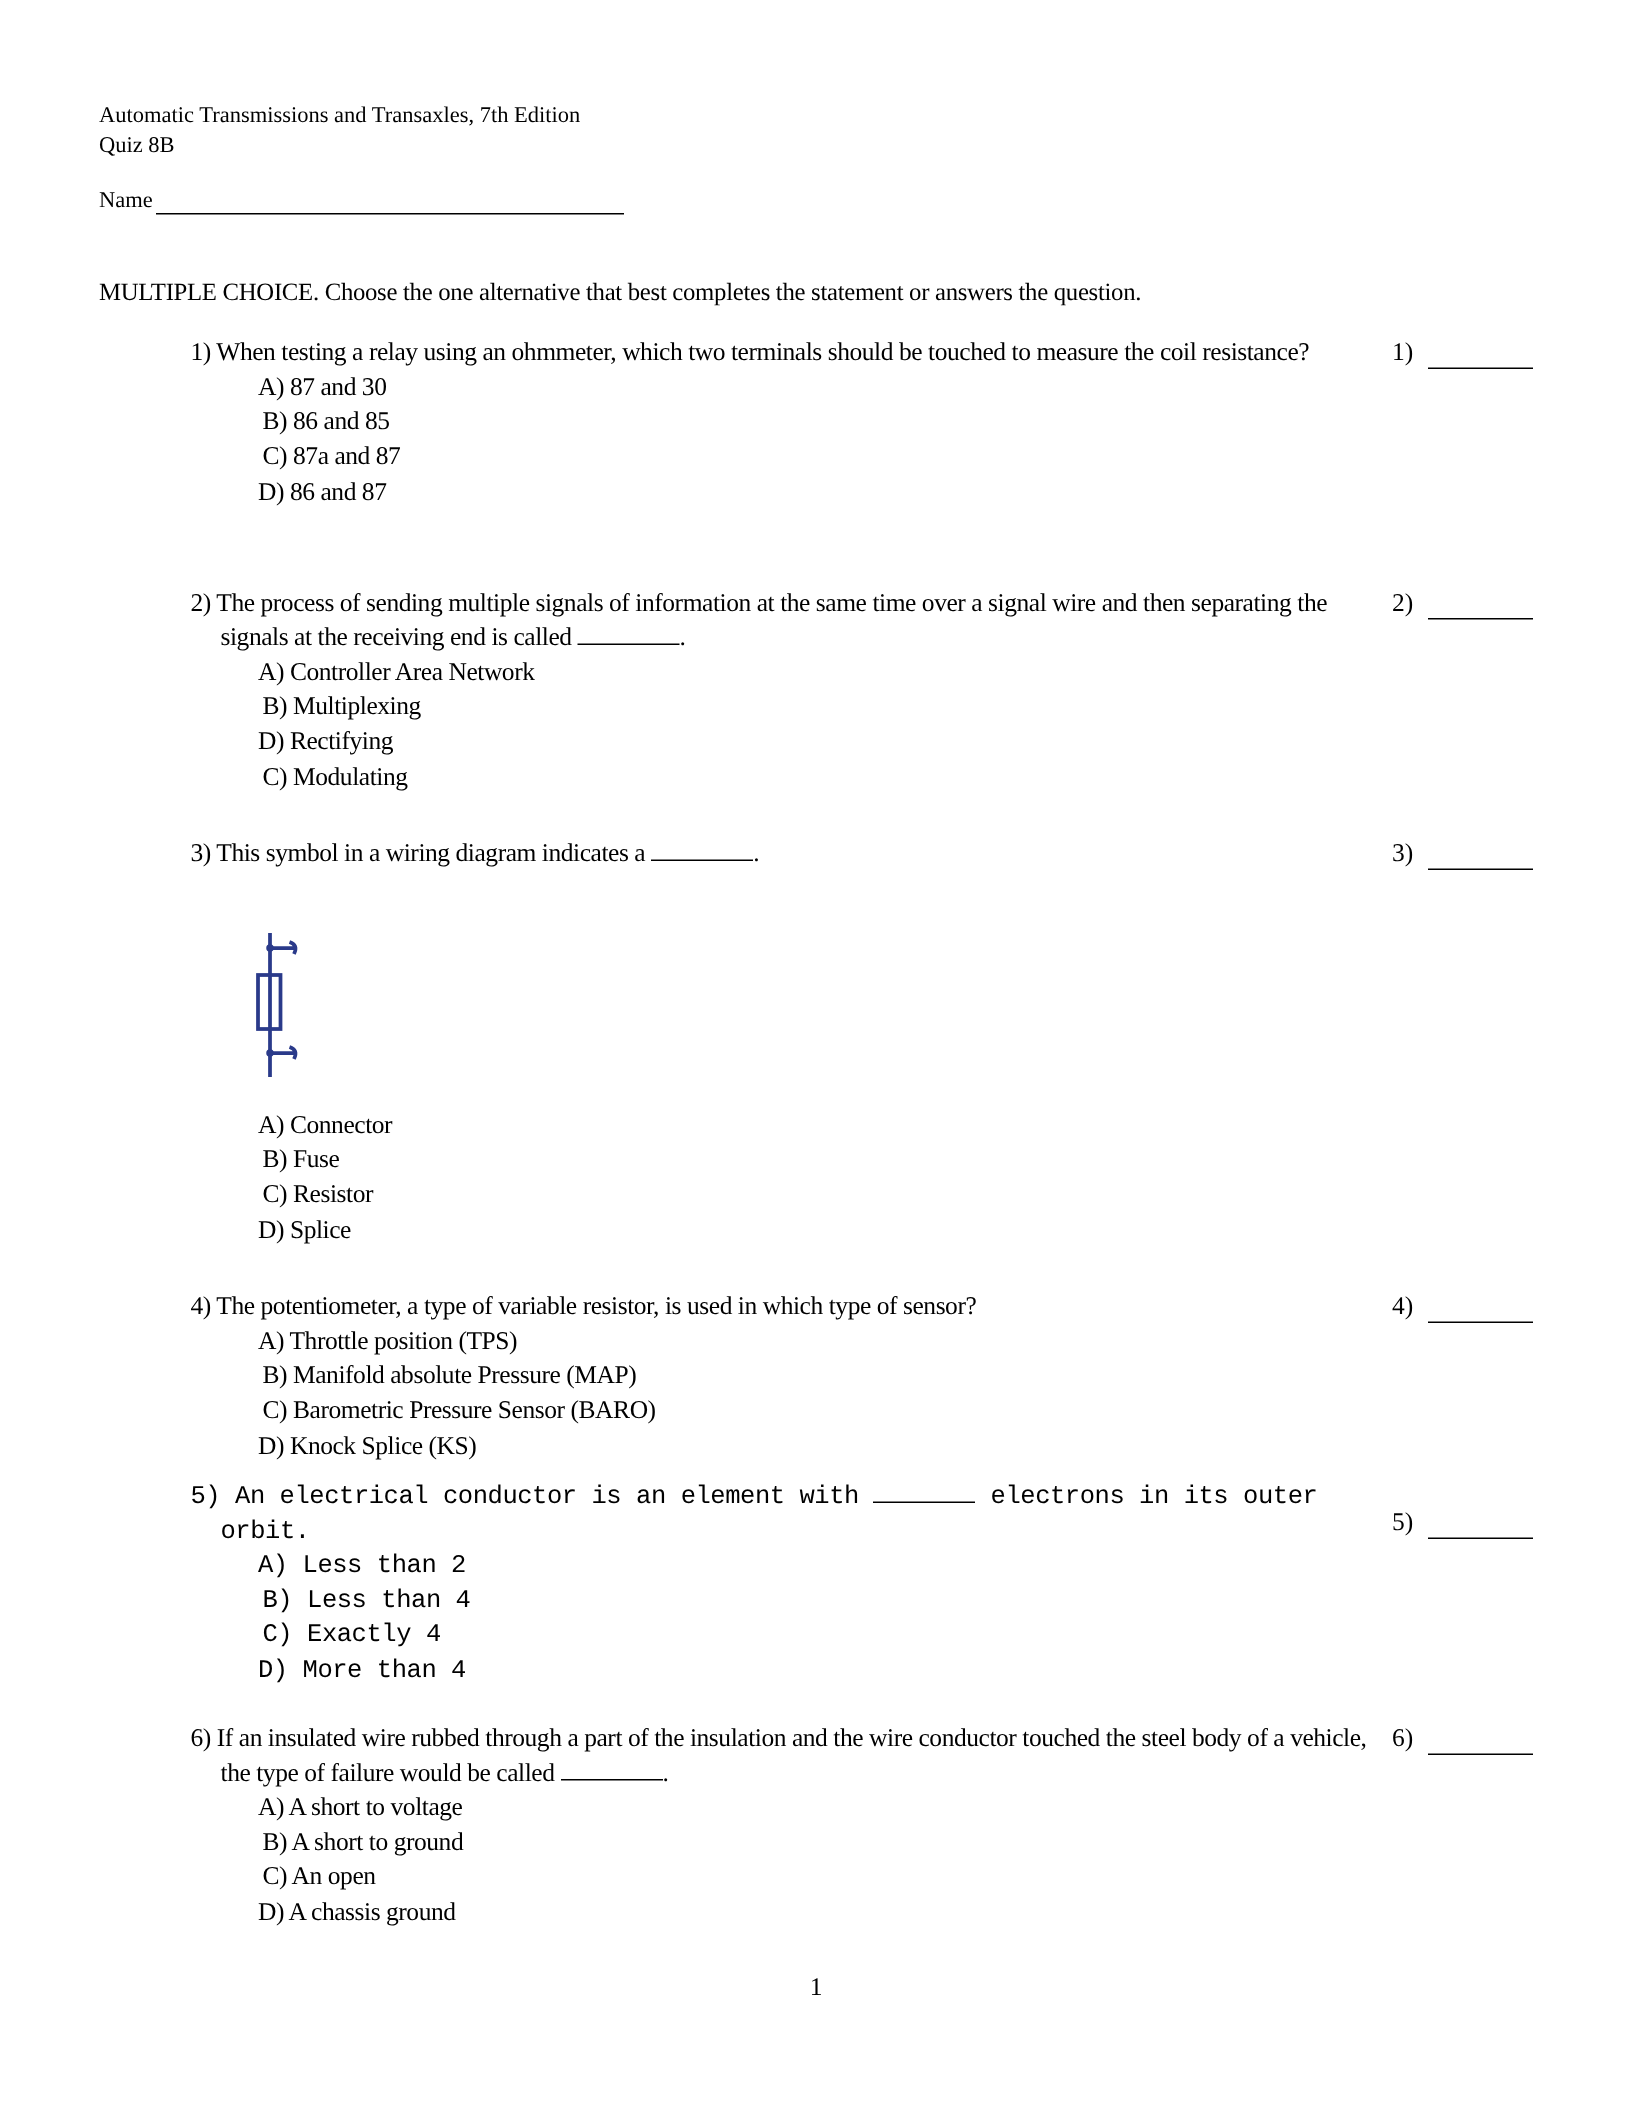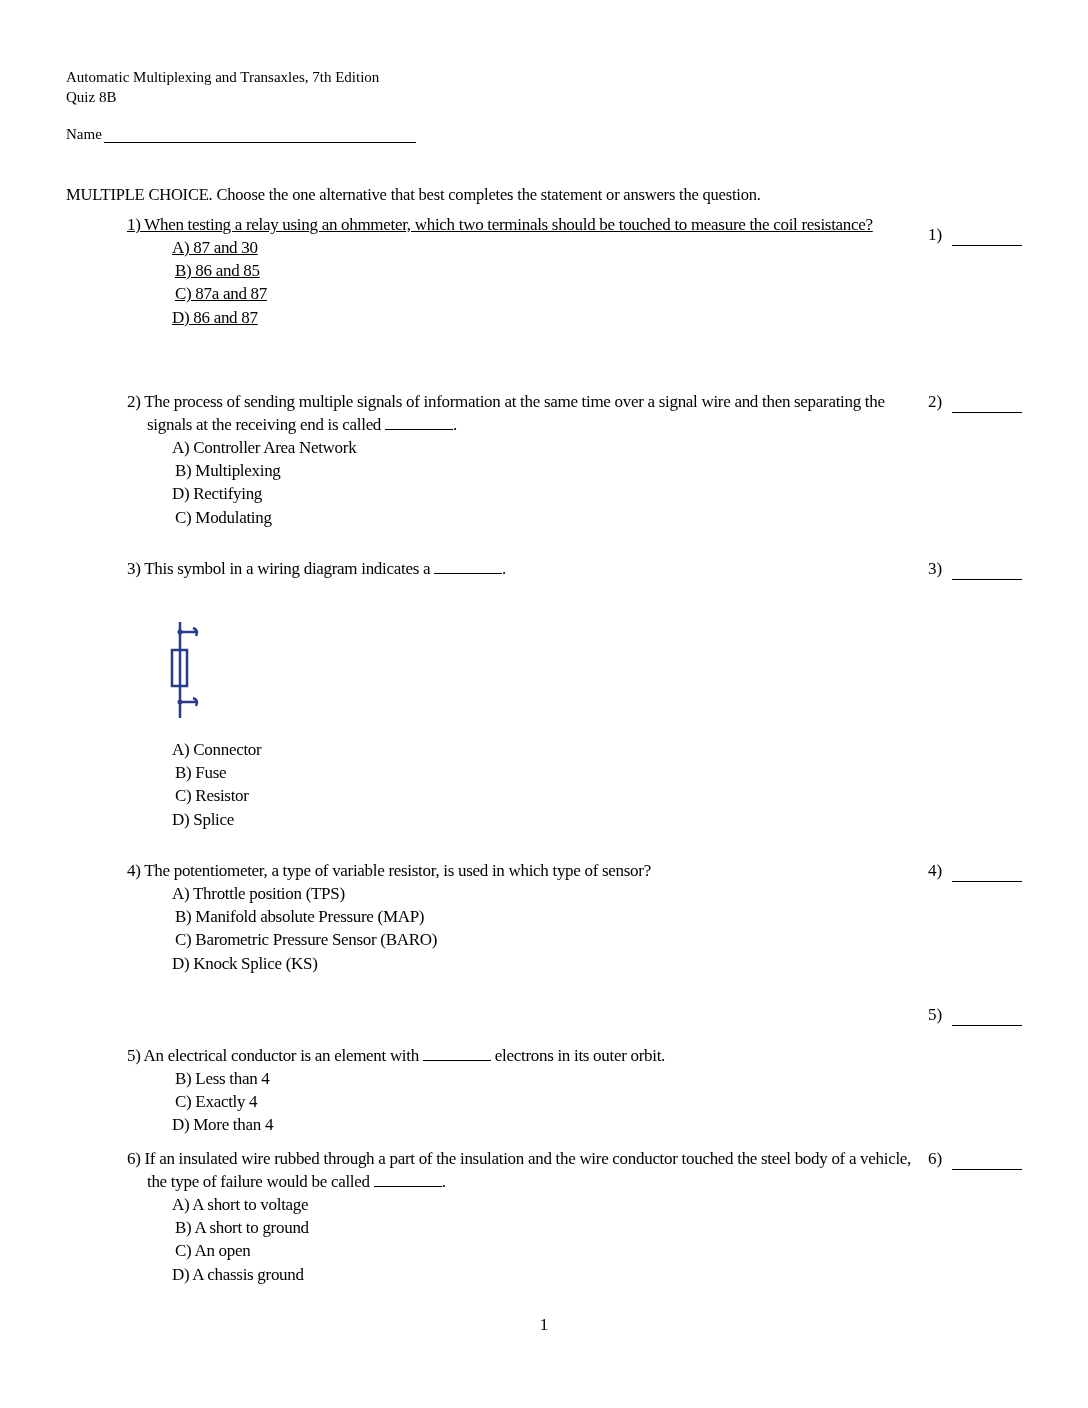--- a/index.html
+++ b/index.html
@@ -17,32 +17,32 @@
   .blank-inline { display: inline-block; width: 68px; border-bottom: 1px solid #000; height: 14px; vertical-align: baseline; }
   .ans { position: absolute; left: 928px; font-size: 17px; line-height: 23px; display: flex; align-items: flex-end; }
   .ans-line { display: inline-block; width: 70px; border-bottom: 1.5px solid #000; margin-left: 10px; height: 15px; }
   .symbol { position: absolute; left: 160px; top: 620px; width: 50px; height: 100px; }
   .page-num { position: absolute; left: 0; width: 1088px; top: 1315px; text-align: center; font-size: 17px; }
 </style>
 </head>
 <body>
 
 <div class="header">
-  <div>Automatic Multiplexing and Transaxles, 7th Edition</div>
+  <div>Automatic Transmissions and Transaxles, 7th Edition</div>
   <div>Quiz 8B</div>
 </div>
 
 <div class="name-row">
   <span>Name</span>
   <span class="name-line"></span>
 </div>
 
 <div class="instructions">MULTIPLE CHOICE.  Choose the one alternative that best completes the statement or answers the question.</div>
 
-<div class="q" style="top:213px;text-decoration:underline;">
+<div class="q" style="top:223px;">
   <div class="stem"><span>1) When testing a relay using an ohmmeter, which two terminals should be touched to measure the coil resistance?</span></div>
   <div class="opts">
     <div class="opt a">A) 87 and 30</div>
     <div class="opt b">B) 86 and 85</div>
     <div class="opt c">C) 87a and 87</div>
     <div class="opt d">D) 86 and 87</div>
   </div>
 </div>
 <div class="ans" style="top:223px;">
   <span>1)</span>
@@ -98,23 +98,24 @@
     <div class="opt b">B) Manifold absolute Pressure (MAP)</div>
     <div class="opt c">C) Barometric Pressure Sensor (BARO)</div>
     <div class="opt d">D) Knock Splice (KS)</div>
   </div>
 </div>
 <div class="ans" style="top:859px;">
   <span>4)</span>
   <span class="ans-line"></span>
 </div>
 
-<div class="q" style="top:1044px;">
+<div class="q" style="top:987px;font-family:Liberation Mono, monospace;">
   <div class="stem"><span>5) An electrical conductor is an element with </span><span class="blank-inline"></span><span> electrons in its outer orbit.</span></div>
   <div class="opts">
+    <div class="opt a">A) Less than 2</div>
     <div class="opt b">B) Less than 4</div>
     <div class="opt c">C) Exactly 4</div>
     <div class="opt d">D) More than 4</div>
   </div>
 </div>
 <div class="ans" style="top:1003px;">
   <span>5)</span>
   <span class="ans-line"></span>
 </div>
 

